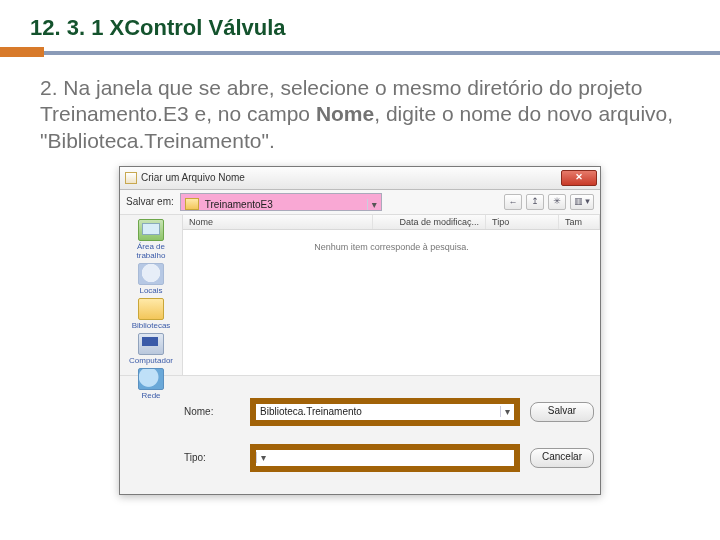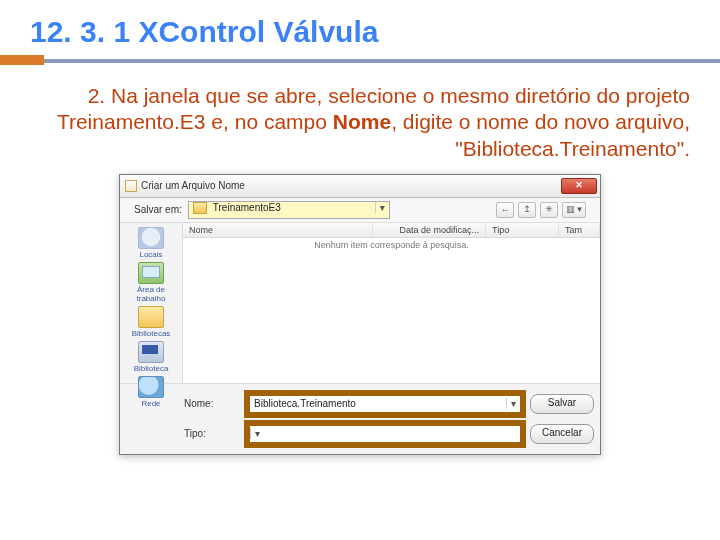--- a/index.html
+++ b/index.html
@@ -8,23 +8,23 @@
     font-family: Arial, sans-serif;
     background: #fff;
     width: 720px;
     height: 540px;
     overflow: hidden;
   }
   .slide {
     padding: 15px 30px 0 30px;
   }
   .title {
-    font-size: 30px;
+    font-size: 22px;
     font-weight: bold;
-    color: #3b82f6;
+    color: #14532d;
     margin: 0 0 6px 0;
   }
   .rule-wrap {
     position: relative;
     height: 10px;
     margin: 0 -30px 18px -30px;
   }
   .accent {
     position: absolute;
     left: 0;
@@ -37,23 +37,22 @@
     position: absolute;
     left: 0;
     right: 0;
     top: 4px;
     height: 4px;
     background: #8a9bb8;
   }
   .body-text {
     font-size: 21px;
     line-height: 1.25;
-    color: #c2410c;
+    color: #737373;
     margin: 0 0 12px 10px;
-    text-align: right;
   }
   .body-text b { font-weight: bold; }
   
   .dialog {
     width: 480px;
     margin: 0 auto;
     border: 1px solid #7a7a7a;
     background: #f3f3f3;
     font-size: 10px;
     font-family: "Segoe UI", Tahoma, sans-serif;
@@ -88,30 +87,30 @@
     color: #fff;
     font-size: 9px;
     line-height: 12px;
     text-align: center;
     font-weight: bold;
   }
   .dlg-toolbar {
     display: flex;
     align-items: center;
     gap: 6px;
-    padding: 3px 14px;
+    padding: 3px 6px;
     background: #f7f7f7;
     border-bottom: 1px solid #ddd;
   }
   .dlg-toolbar .lbl { color: #333; }
   .combo {
     display: flex;
-    align-items: flex-start;
+    align-items: flex-end;
     border: 1px solid #aab;
-    background: #fef9c3;
+    background: #f9a8d4;
     height: 16px;
     flex: 0 0 200px;
   }
   .combo .folder-ic {
     width: 12px; height: 10px;
     background: linear-gradient(#ffe9a8,#f3c65a);
     border: 1px solid #c9a638;
     margin: 0 4px;
   }
   .combo .txt { flex: 1; color: #222; padding: 0 2px; white-space: nowrap; overflow: hidden; }
@@ -177,32 +176,32 @@
   .cols div { padding: 2px 6px; border-right: 1px solid #e2e2e2; }
   .c-name { flex: 1; }
   .c-date { width: 100px; text-align: right; }
   .c-type { width: 60px; }
   .c-size { width: 28px; }
   .list-empty {
     flex: 1;
     color: #777;
     font-size: 9px;
     text-align: center;
-    padding-top: 2px;
+    padding-top: 12px;
   }
   .dlg-bottom {
     padding: 4px 6px;
     background: #f3f3f3;
     border-top: 1px solid #ddd;
   }
   .row {
     display: flex;
     align-items: center;
-    gap: 4px;
-    margin: 2px 0;
+    gap: 10px;
+    margin: 18px 0;
   }
   .row .lbl { width: 56px; color: #333; text-align: left; padding-left: 58px; }
   .row .field {
     flex: 1;
     display: flex;
     align-items: center;
     border: 6px solid #a16207;
     background: #fff;
     height: 16px;
   }
@@ -252,34 +251,34 @@
         <div class="nav-ic">←</div>
         <div class="nav-ic">↥</div>
         <div class="nav-ic">✳</div>
         <div class="nav-ic dd">▥ ▾</div>
       </div>
     </div>
 
     <div class="dlg-body">
       <div class="places">
         <div class="place">
+            <div class="ic ic-desktop"></div>
+            <span>Área de trabalho</span>
+          </div>
+        <div class="place">
             <div class="ic ic-recent"></div>
             <span>Locais</span>
           </div>
         <div class="place">
-            <div class="ic ic-desktop"></div>
-            <span>Área de trabalho</span>
-          </div>
-        <div class="place">
             <div class="ic ic-libs"></div>
             <span>Bibliotecas</span>
           </div>
         <div class="place">
             <div class="ic ic-computer"></div>
-            <span>Biblioteca</span>
+            <span>Computador</span>
           </div>
         <div class="place">
             <div class="ic ic-network"></div>
             <span>Rede</span>
           </div>
       </div>
       <div class="list-area">
         <div class="cols">
           <div class="c-name">Nome</div>
           <div class="c-date">Data de modificaç...</div>

